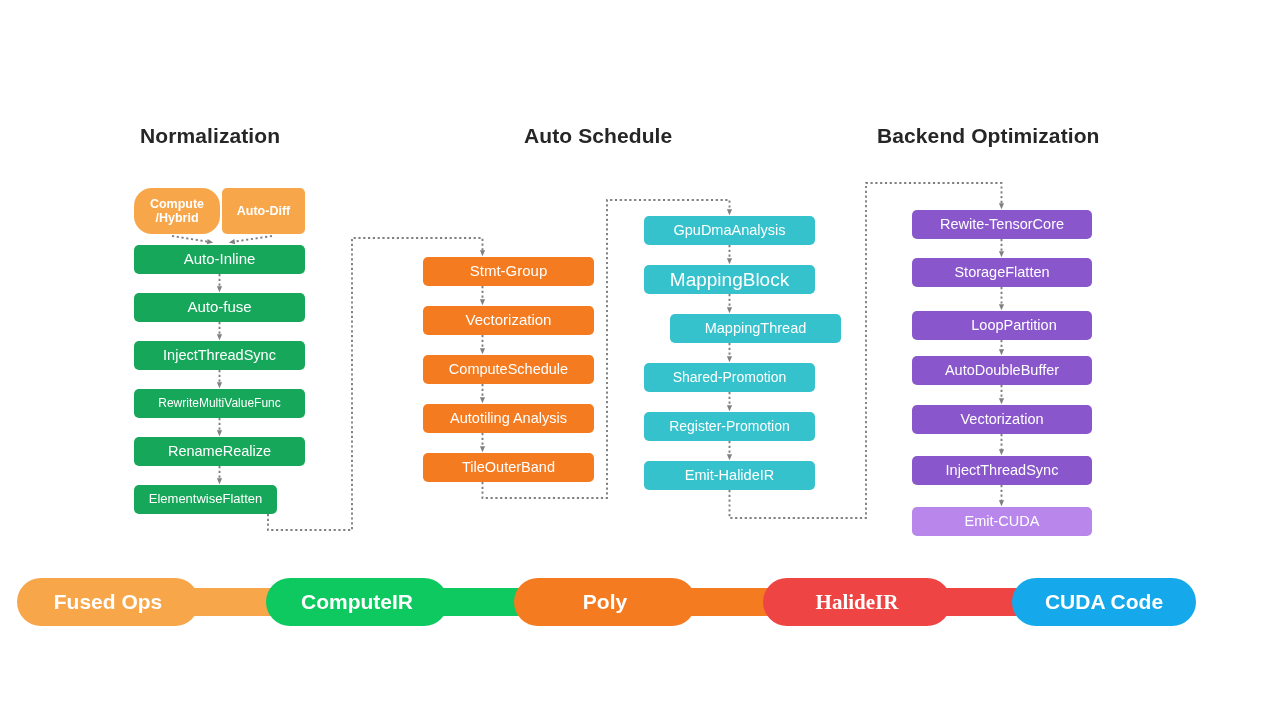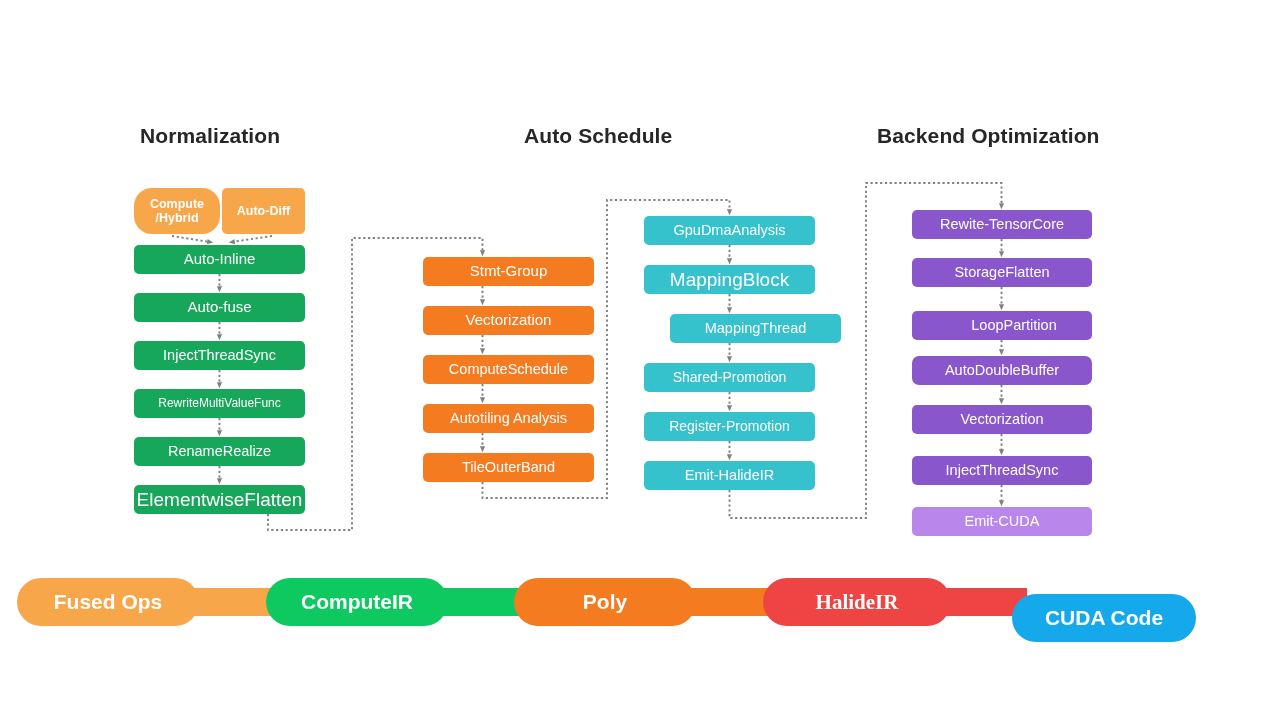--- a/index.html
+++ b/index.html
@@ -71,21 +71,21 @@
   }
   .link-bar {
     position: absolute;
     box-sizing: border-box;
     z-index: 2;
   }
   .p-amber  { background: #f7a64a; }
   .p-green  { background: #0ec95f; }
   .p-orange { background: #f47b20; }
   .p-purple { background: #ef4444; font-family: Liberation Serif, serif; }
-  .p-blue   { background: #15a9eb; margin-top: 16px; }
+  .p-blue   { background: #15a9eb; }
 </style>
 </head>
 <body>
 
 <div id="canvas">
 
   <svg id="edges" viewBox="0 0 1280 720" xmlns="http://www.w3.org/2000/svg">
     <defs>
       <marker id="ah" markerWidth="7" markerHeight="7" refX="3.2" refY="3.2" orient="auto" markerUnits="userSpaceOnUse">
         <path d="M0.4,0.6 L6.4,3.2 L0.4,5.8 z" fill="#808080"></path>
@@ -133,39 +133,39 @@
   <div class="col-title" style="left:877px; top:124px;">Backend Optimization</div>
 
   <div class="node n-amber" style="left:134px; top:188px; width:86px;  height:46px; font-size:12.5px; font-weight:bold;border-radius:18px;">Compute
 /Hybrid</div>
   <div class="node n-amber" style="left:222px; top:188px; width:83px;  height:46px; font-size:12.5px; font-weight:bold;">Auto-Diff</div>
   <div class="node n-green" style="left:134px; top:245px; width:171px; height:29px; font-size:15px;">Auto-Inline</div>
   <div class="node n-green" style="left:134px; top:293px; width:171px; height:29px; font-size:15px;">Auto-fuse</div>
   <div class="node n-green" style="left:134px; top:341px; width:171px; height:29px; font-size:14.5px;">InjectThreadSync</div>
   <div class="node n-green" style="left:134px; top:389px; width:171px; height:29px; font-size:12px;">RewriteMultiValueFunc</div>
   <div class="node n-green" style="left:134px; top:437px; width:171px; height:29px; font-size:14.5px;">RenameRealize</div>
-  <div class="node n-green" style="left:134px; top:485px; width:171px; height:29px; font-size:19px;">ElementwiseFlatten</div>
+  <div class="node n-green" style="left:134px; top:485px; width:143px; height:29px; font-size:13px;">ElementwiseFlatten</div>
 
   <div class="node n-orange" style="left:397px; top:257px; width:171px; height:29px; font-size:15px;">Stmt-Group</div>
   <div class="node n-orange" style="left:397px; top:306px; width:171px; height:29px; font-size:15px;">Vectorization</div>
   <div class="node n-orange" style="left:397px; top:355px; width:171px; height:29px; font-size:14.5px;">ComputeSchedule</div>
   <div class="node n-orange" style="left:397px; top:404px; width:171px; height:29px; font-size:14.5px;">Autotiling Analysis</div>
   <div class="node n-orange" style="left:397px; top:453px; width:171px; height:29px; font-size:14.5px;">TileOuterBand</div>
 
   <div class="node n-cyan" style="left:644px; top:216px; width:171px; height:29px; font-size:14.5px;">GpuDmaAnalysis</div>
   <div class="node n-cyan" style="left:644px; top:265px; width:171px; height:29px; font-size:19px;">MappingBlock</div>
   <div class="node n-cyan" style="left:644px; top:314px; width:171px; height:29px; font-size:14.5px;margin-left:26px;">MappingThread</div>
   <div class="node n-cyan" style="left:644px; top:363px; width:171px; height:29px; font-size:14px;">Shared-Promotion</div>
   <div class="node n-cyan" style="left:644px; top:412px; width:171px; height:29px; font-size:14px;">Register-Promotion</div>
   <div class="node n-cyan" style="left:644px; top:461px; width:171px; height:29px; font-size:14.5px;">Emit-HalideIR</div>
 
   <div class="node n-purple" style="left:912px; top:210px; width:180px; height:29px; font-size:14.5px;">Rewite-TensorCore</div>
   <div class="node n-purple" style="left:912px; top:258px; width:180px; height:29px; font-size:14.5px;">StorageFlatten</div>
   <div class="node n-purple" style="left:912px; top:311px; width:180px; height:29px; font-size:14.5px;padding-left:24px;">LoopPartition</div>
-  <div class="node n-purple" style="left:912px; top:356px; width:180px; height:29px; font-size:14.5px;border-radius:7px;">AutoDoubleBuffer</div>
+  <div class="node n-purple" style="left:912px; top:356px; width:180px; height:29px; font-size:14.5px;">AutoDoubleBuffer</div>
   <div class="node n-purple" style="left:912px; top:405px; width:180px; height:29px; font-size:14.5px;">Vectorization</div>
   <div class="node n-purple" style="left:912px; top:456px; width:180px; height:29px; font-size:14.5px;">InjectThreadSync</div>
   <div class="node n-purple-light" style="left:912px; top:507px; width:180px; height:29px; font-size:14.5px;">Emit-CUDA</div>
 
   <div class="link-bar p-amber" style="left:185px; top:588px; width:96px; height:28px;"></div>
   <div class="link-bar p-green" style="left:434px; top:588px; width:96px; height:28px;"></div>
   <div class="link-bar p-orange" style="left:682px; top:588px; width:96px; height:28px;"></div>
   <div class="link-bar p-purple" style="left:937px; top:588px; width:90px; height:28px;"></div>
 
   <div class="pill p-amber" style="left:17px;   top:578px; width:182px; height:48px;">Fused Ops</div>

